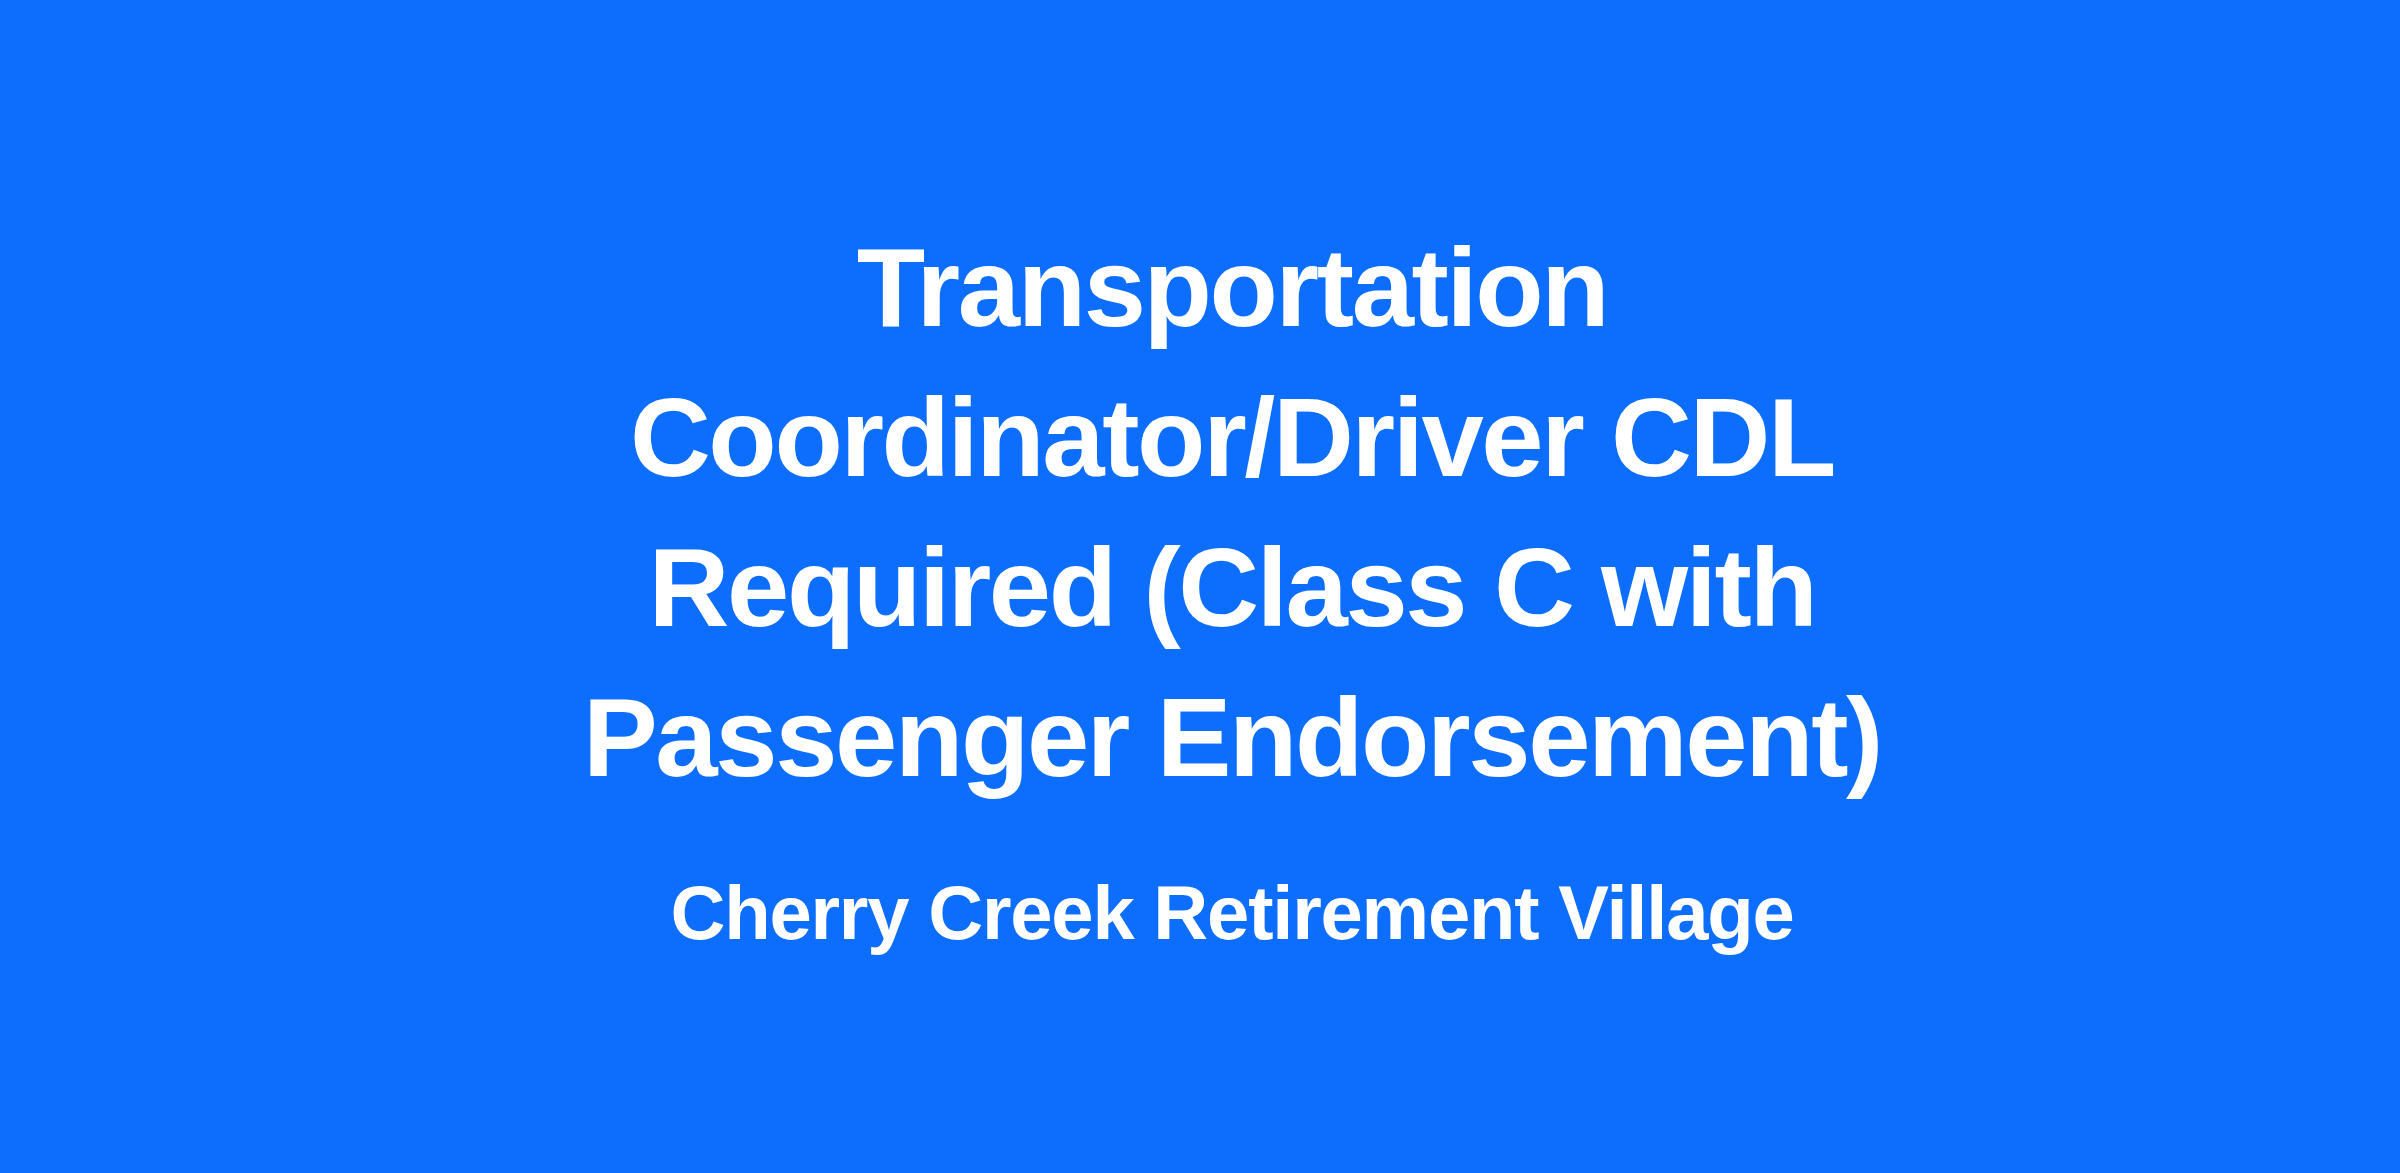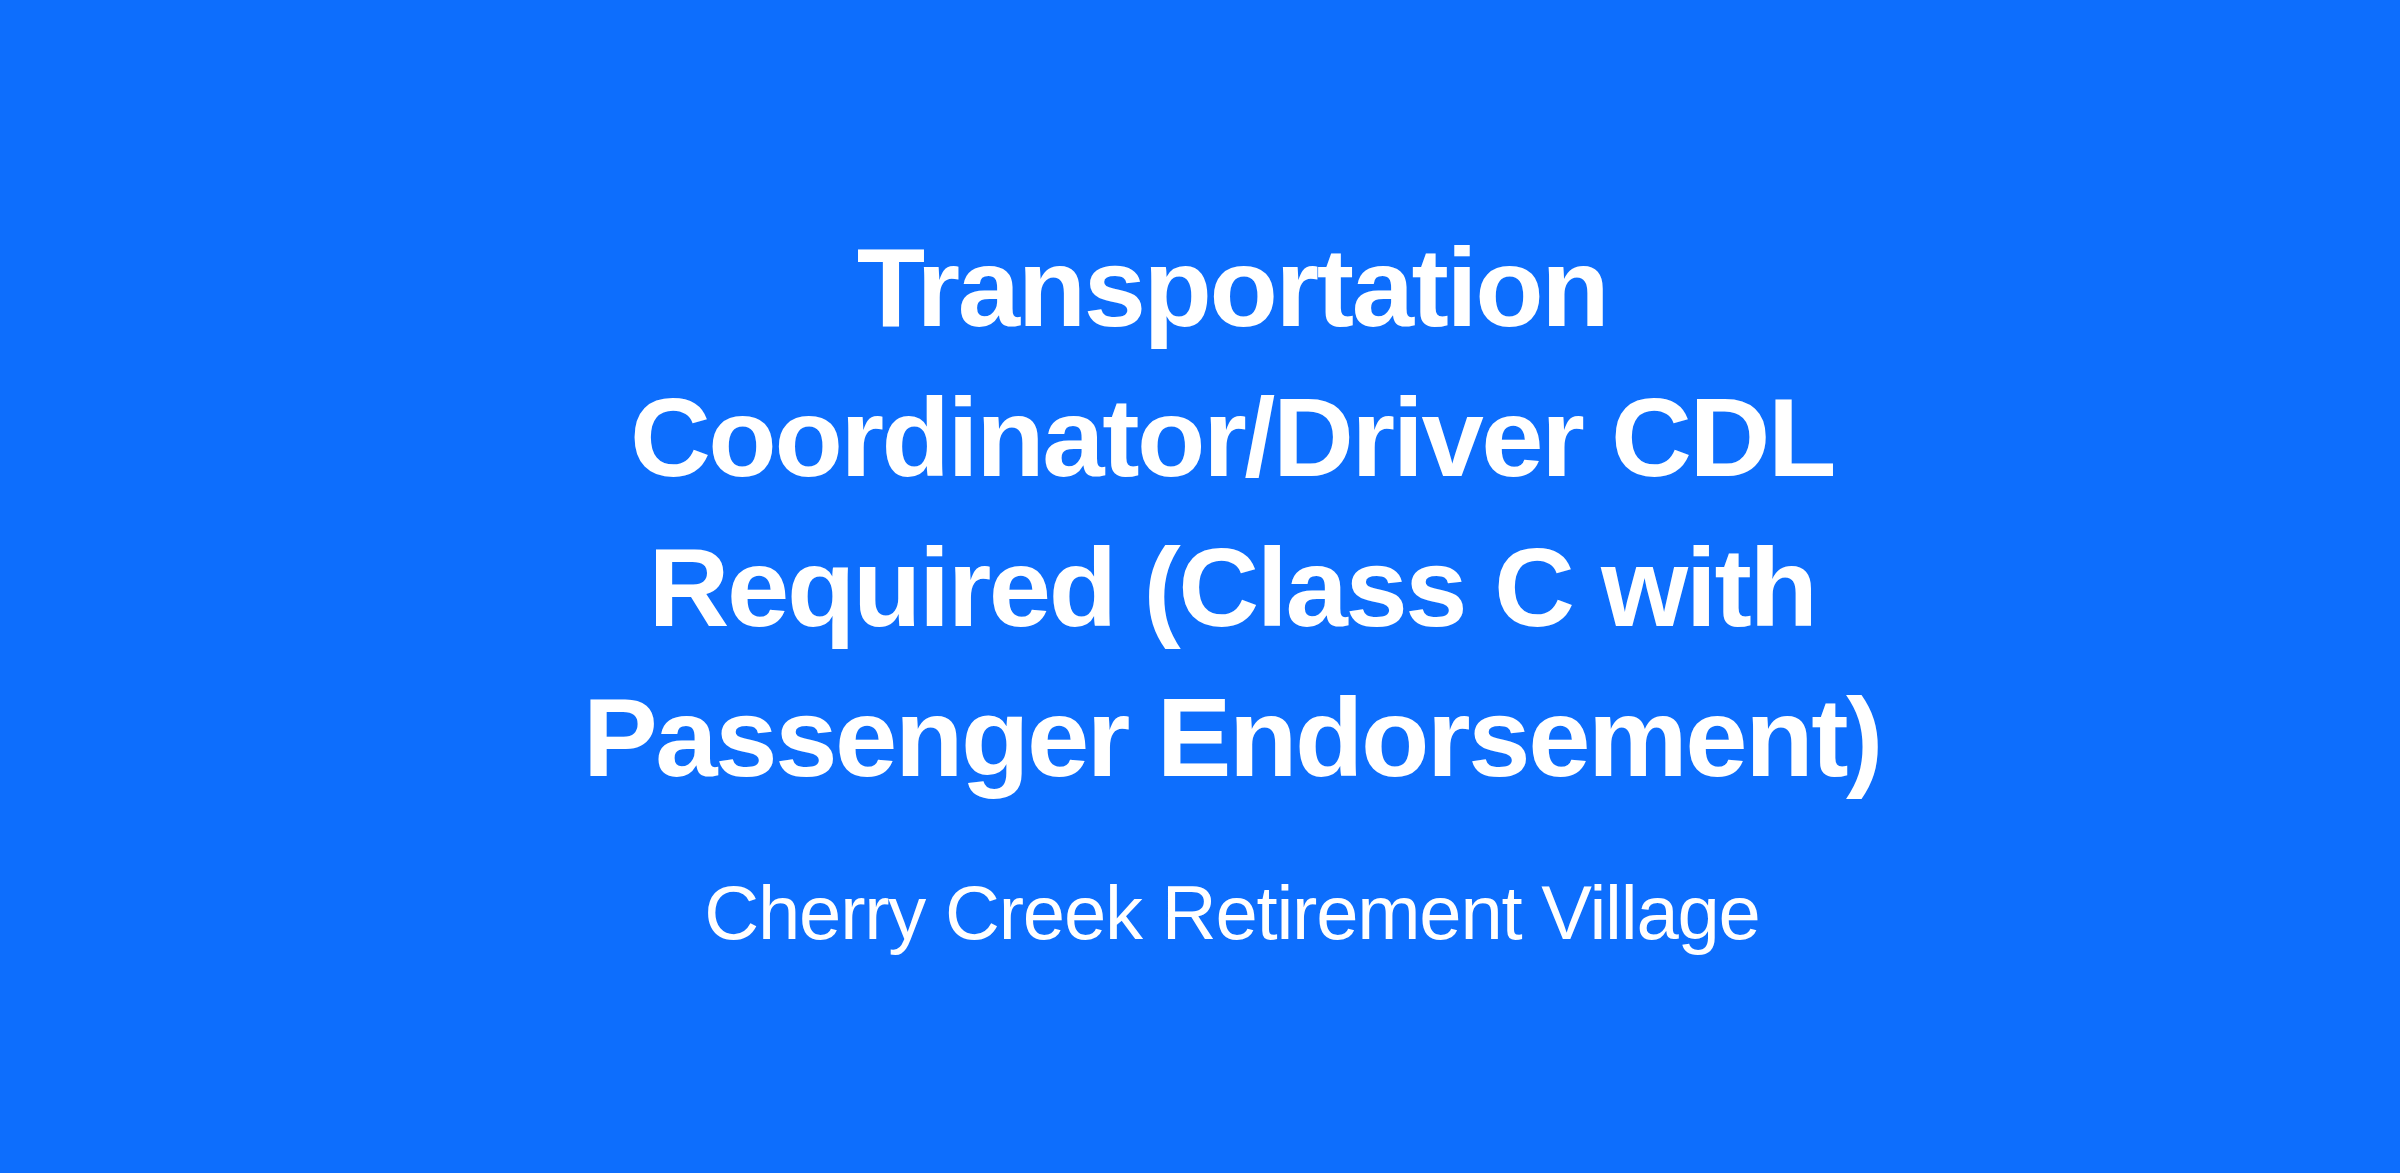--- a/index.html
+++ b/index.html
@@ -44,21 +44,21 @@
     line-height: 150px;
     letter-spacing: -2.4px;
     text-align: center;
     word-wrap: break-word;
     max-width: 1480px;
   }
 
   #company-name {
     color: #ffffff;
     font-size: 76px;
-    font-weight: 400;
+    font-weight: 700;
     line-height: 104px;
     letter-spacing: -1.2px;
     text-align: center;
     margin-top: 16px;
     white-space: nowrap;
   }
 </style>
 </head>
 <body style="background: rgb(13, 110, 253);">
 

